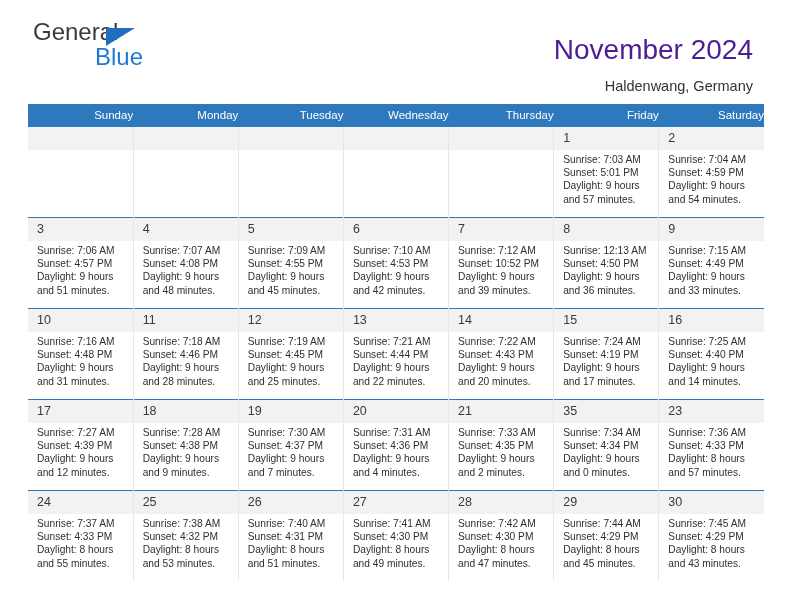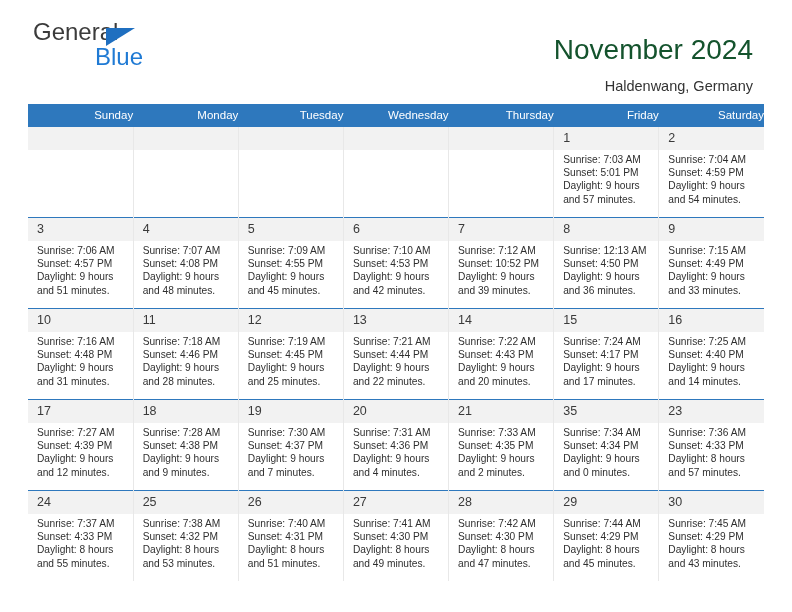--- a/index.html
+++ b/index.html
@@ -59,21 +59,21 @@
     top: 25px;
     font-size: 24px;
     color: #1f7ad4;
     line-height: 26px;
   }
   .title {
     position: absolute;
     right: 39px;
     top: 34px;
     font-size: 28px;
-    color: #14532d;
+    color: #4c1d95;
     text-align: right;
     white-space: nowrap;
     margin-left: 44px;
   }
   .subtitle {
     position: absolute;
     right: 39px;
     top: 78px;
     font-size: 14.5px;
     color: #333333;
@@ -311,21 +311,21 @@
                 <div>Sunrise: 7:22 AM</div>
                 <div>Sunset: 4:43 PM</div>
                 <div>Daylight: 9 hours</div>
                 <div>and 20 minutes.</div>
               </div>
             </td>
             <td class="day-cell">
               <span class="daynum">15</span>
               <div class="info">
                 <div>Sunrise: 7:24 AM</div>
-                <div>Sunset: 4:17 PM</div>
+                <div>Sunset: 4:19 PM</div>
                 <div>Daylight: 9 hours</div>
                 <div>and 17 minutes.</div>
               </div>
             </td>
             <td class="day-cell">
               <span class="daynum">16</span>
               <div class="info">
                 <div>Sunrise: 7:25 AM</div>
                 <div>Sunset: 4:40 PM</div>
                 <div>Daylight: 9 hours</div>

